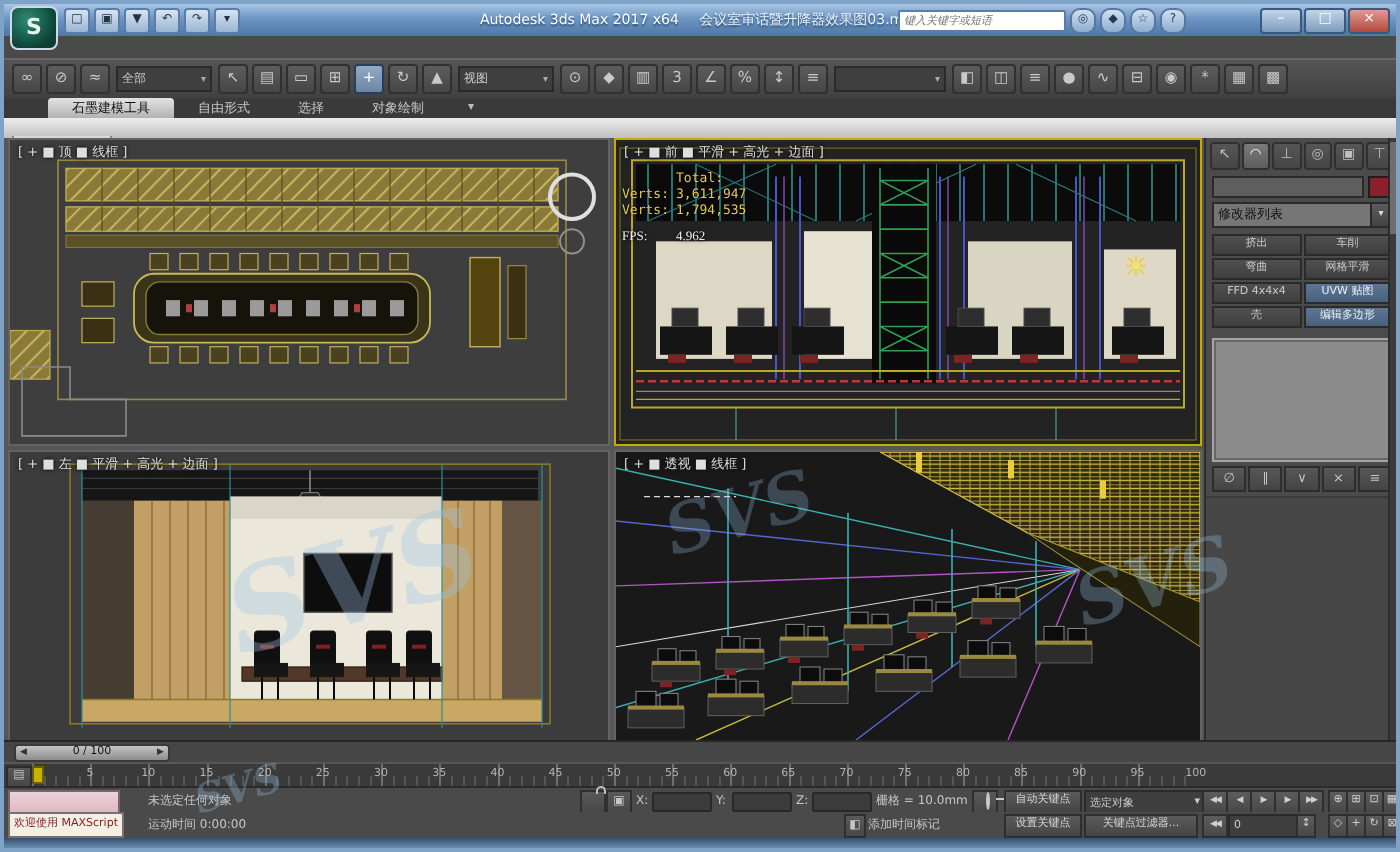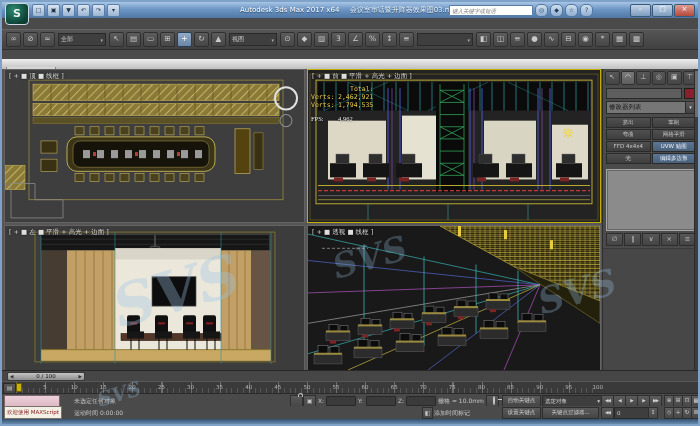--- a/index.html
+++ b/index.html
@@ -52,21 +52,21 @@
   
   .vpbg{position:absolute;left:0;top:67px;width:600px;height:301px;background:#565656;}
   .vp{position:absolute;border:1px solid #636363;overflow:hidden;background:#333;}
   .vp.activevp{border:1px solid #c3ad00;}
   .vp svg{display:block;width:100%;height:100%;}
   .vplabel{position:absolute;left:4px;top:2px;font-size:6.5px;color:#dedede;white-space:nowrap;
     text-shadow:0 0 2px #000;}
   .stats{position:absolute;left:3px;top:15px;font-family:"DejaVu Sans Mono",monospace;
     font-size:6.5px;line-height:8px;color:#e2c84e;text-shadow:0 0 2px #000;}
   .stats .sl{display:inline-block;width:27px;}
-  .stats .ind{padding-left:27px;margin-left:12px;}
+  .stats .ind{padding-left:27px;}
   .stats .fps{margin-top:6px;color:#ececec;font-family:Liberation Serif, serif;}
   
   .cmdpanel{position:absolute;left:600px;top:67px;width:96px;height:301px;background:#4b4b4b;
     border-left:1px solid #2d2d2d;display:flex;flex-direction:column;}
   .ctabs{display:flex;gap:1px;padding:2px 2px 1px 2px;}
   .ct{flex:1;height:12px;background:linear-gradient(#565656,#454545);border:1px solid #303030;
     border-radius:2px;color:#c0c0c0;font-size:7px;line-height:11px;text-align:center;}
   .ct.active{background:linear-gradient(#7a7a7a,#5e5e5e);color:#f0f0f0;}
   .crow{display:flex;gap:2px;padding:2px 3px 1px 3px;align-items:center;}
   .nfield{flex:1;height:9px;background:#5e5e5e;border:1px solid #2b2b2b;font-size:6px;color:#ddd;}
@@ -208,20 +208,27 @@
     <span class="tb">≡</span>
     <span class="tb">●</span>
     <span class="tb">∿</span>
     <span class="tb">⊟</span>
     <span class="tb">◉</span>
     <span class="tb">*</span>
     <span class="tb">▦</span>
     <span class="tb">▩</span>
   </div>
 
+  <div class="rtabs">
+    <span class="rtab active">石墨建模工具</span>
+    <span class="rtab">自由形式</span>
+    <span class="rtab">选择</span>
+    <span class="rtab">对象绘制</span>
+    <span class="rtabmin">▾</span>
+  </div>
   <div class="rstrip">
     <span class="ptab">多边形建模</span>
   </div>
 
   <div class="vpbg"></div>
 
   <div class="vp" style="left:2px;top:67px;width:299px;height:152px;">
     <svg viewBox="0 0 299 150" preserveAspectRatio="none">
       <defs>
         <pattern id="ht" width="6" height="6" patternUnits="userSpaceOnUse" patternTransform="rotate(45)">
@@ -353,21 +360,21 @@
       <rect x="8" y="10" width="276" height="122" fill="none" stroke="#b8a830" stroke-width="1"></rect>
       <g stroke="#ead04a" stroke-width="1">
           <path d="M256 58 l8 8 M264 58 l-8 8 M255 62 h10 M260 57 v10"></path>
         </g>
       <circle cx="260" cy="62" r="2" fill="#f0e070"></circle>
       <path d="M60 132 V148 M140 132 V148 M220 132 V148" stroke="#3f9f9f" stroke-width="0.6"></path>
     </svg>
     <span class="vplabel">[ + ■ 前 ■ 平滑 + 高光 + 边面 ]</span>
     <div class="stats">
       <div class="ind">Total:</div>
-      <div><span class="sl">Verts:</span><span>2,462,921</span></div>
+      <div><span class="sl">Verts:</span><span>3,611,947</span></div>
       <div><span class="sl">Verts:</span><span>1,794,535</span></div>
       <div class="fps"><span class="sl">FPS:</span><span>4.962</span></div>
     </div>
   </div>
 
   <div class="vp" style="left:2px;top:223px;width:299px;height:144px;">
     <svg viewBox="0 0 299 142" preserveAspectRatio="none">
       <rect width="299" height="142" fill="#3c3c3c"></rect>
       <rect x="30" y="6" width="240" height="128" fill="none" stroke="#8a7a28" stroke-width="0.8"></rect>
       <rect x="36" y="9" width="228" height="15" fill="#161616"></rect>

